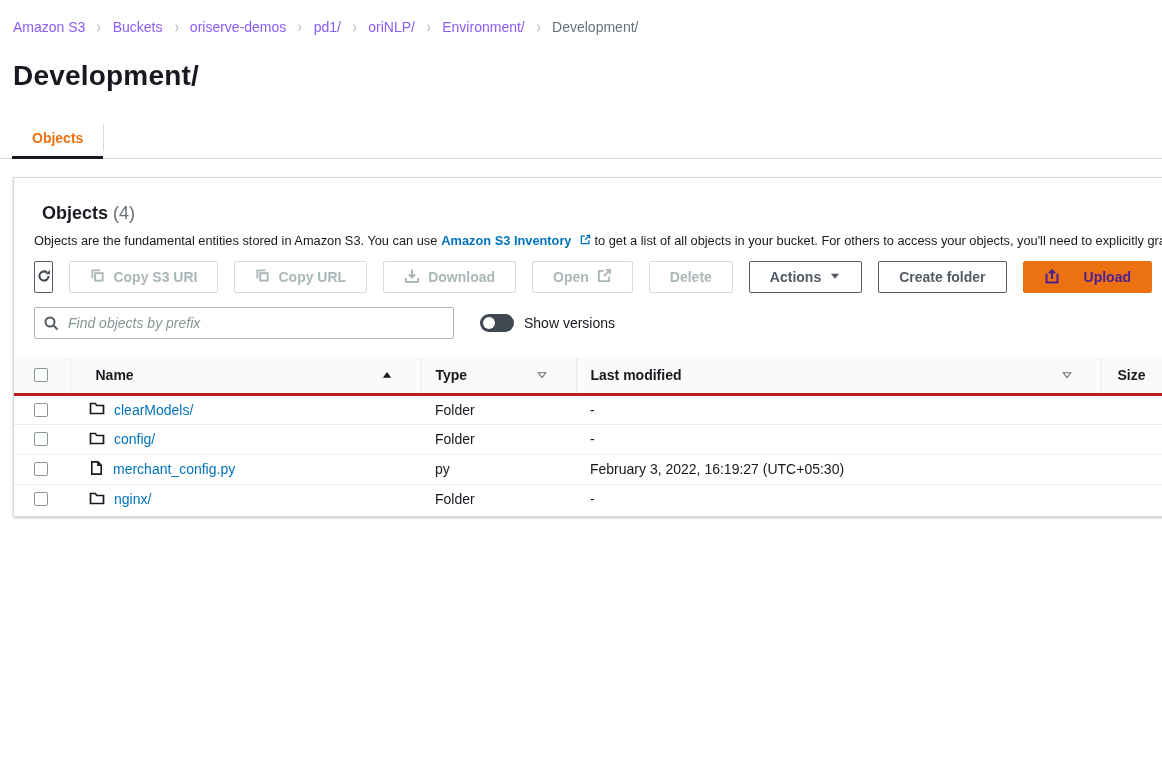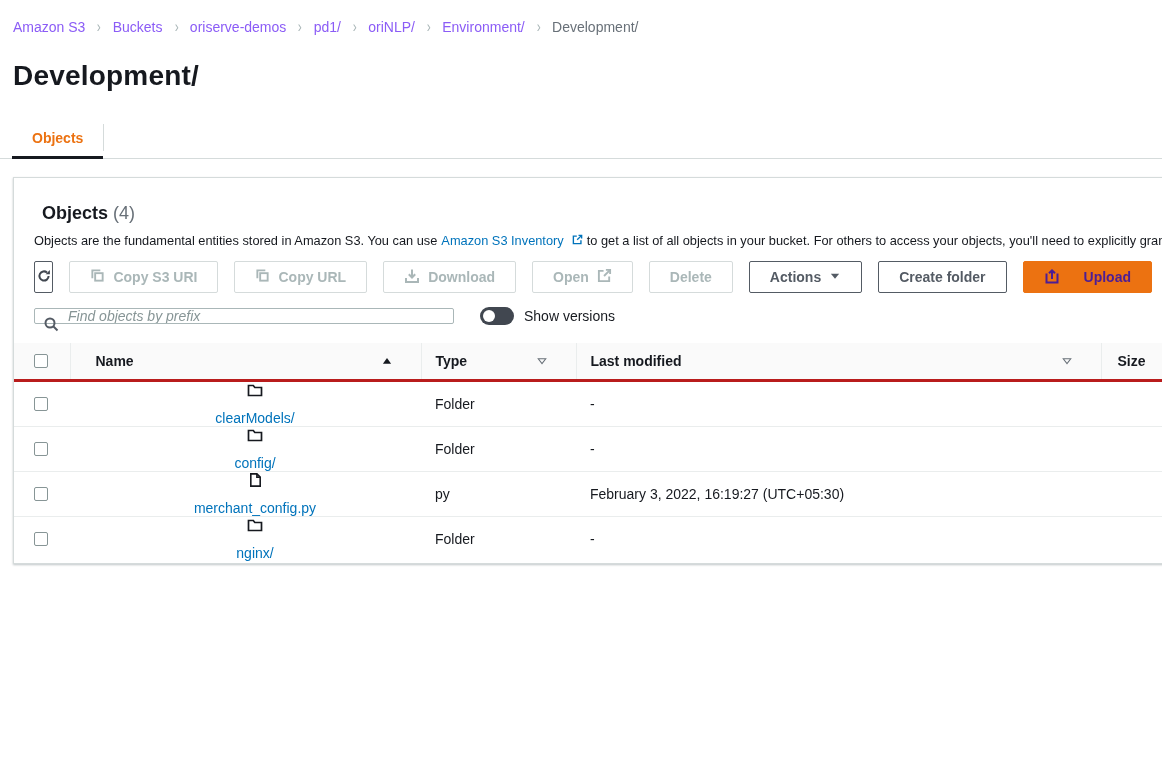--- a/index.html
+++ b/index.html
@@ -21,35 +21,35 @@
   .tab.active{color:#ec7211;}
   .tab.active::after{content:'';position:absolute;left:0;right:0;bottom:-1px;height:3px;background:#16191f;}
   .tab-sep{width:1px;background:#d5dbdb;margin:5px 0 7px;}
   
   .card{margin:18px 0 0 13px;width:1160px;background:#fff;border:1px solid #d5dbdb;
         box-shadow:0 1px 2px rgba(0,28,36,.25);padding-bottom:2px;}
   .card-header{padding:17px 20px 0;}
   .card-title{margin:8px;font-size:18px;font-weight:700;color:#16191f;}
   .card-count{color:#687078;font-weight:400;margin-left:5px;}
   .desc{margin:9px 0 0;padding-left:20px;font-size:12.8px;color:#16191f;white-space:nowrap;overflow:hidden;}
-  .desc a{color:#0073bb;font-weight:400;text-decoration:none;margin:0 8px 0 4px;}
+  .desc a{color:#0073bb;font-weight:700;text-decoration:none;margin:0 8px 0 4px;}
   .desc .ext{color:#0073bb;margin-right:4px;}
   
   .toolbar{display:flex;align-items:center;gap:16px;padding:13px 20px 0;}
   .btn{height:32px;display:inline-flex;align-items:center;justify-content:center;gap:8px;
        padding:0 20px;font-weight:700;font-size:14px;font-family:inherit;
        border-radius:2px;background:#fff;border:1px solid #545b64;color:#545b64;cursor:pointer;white-space:nowrap;}
   .btn.disabled{color:#aab7b8;border-color:#d5dbdb;cursor:default;}
   .btn.icon-only{width:40px;padding:0;color:#414750;}
   .btn.primary{background:#ec7211;border-color:#ec7211;color:#4c1d95;gap:24px;}
   .btn svg{flex:none;}
   
   .filter-row{display:flex;align-items:center;padding:14px 20px 0;}
   .search-box{position:relative;width:420px;}
-  .search-box input{width:100%;height:16px;border:1px solid #aab7b8;border-radius:2px;
+  .search-box input{width:100%;height:32px;border:1px solid #aab7b8;border-radius:2px;
        padding:0 8px 0 33px;font-size:14px;font-family:inherit;color:#16191f;}
   .search-box input::placeholder{font-style:italic;color:#879596;}
   .search-icon{position:absolute;left:9px;top:8px;color:#545b64;pointer-events:none;}
   .toggle{margin-left:26px;width:34px;height:18px;border-radius:9px;background:#414750;position:relative;cursor:pointer;flex:none;}
   .toggle-knob{position:absolute;left:3px;top:3px;width:12px;height:12px;border-radius:50%;background:#fff;}
   .toggle-label{margin-left:10px;font-size:14px;color:#16191f;}
   
   table{width:100%;border-collapse:collapse;table-layout:fixed;margin-top:18px;font-size:14px;}
   thead th{background:#fafafa;height:37px;text-align:left;font-weight:700;color:#16191f;
            border-bottom:3px solid #b91c1c;padding:0;}
@@ -57,21 +57,21 @@
   .th-inner{display:flex;align-items:center;justify-content:space-between;padding-right:28px;}
   .c-name .th-inner{padding-left:25px;}
   .c-type .th-inner,.c-mod .th-inner{padding-left:14px;}
   .c-size .th-inner{padding-left:16px;padding-right:10px;}
   tbody td{height:30px;border-top:1px solid #eaeded;padding:0;}
   tbody tr:first-child td{border-top:none;}
   td.c-check,th.c-check{padding-left:20px;}
   td.c-name{padding-left:19px;}
   td.c-type,td.c-mod{padding-left:14px;color:#16191f;}
   td.c-size{padding-left:16px;}
-  .obj{display:flex;align-items:center;gap:9px;flex-direction:column;}
+  .obj{display:flex;align-items:center;gap:9px;}
   .obj a{color:#0073bb;text-decoration:none;cursor:pointer;}
   .cb{appearance:none;-webkit-appearance:none;width:14px;height:14px;border:1px solid #879596;
       border-radius:2px;background:#fff;margin:0;display:block;cursor:pointer;}
   .sort-icon{flex:none;display:inline-flex;}
 </style>
 </head>
 <body>
 
 <nav class="breadcrumb">
   <a class="crumb">Amazon S3</a>

